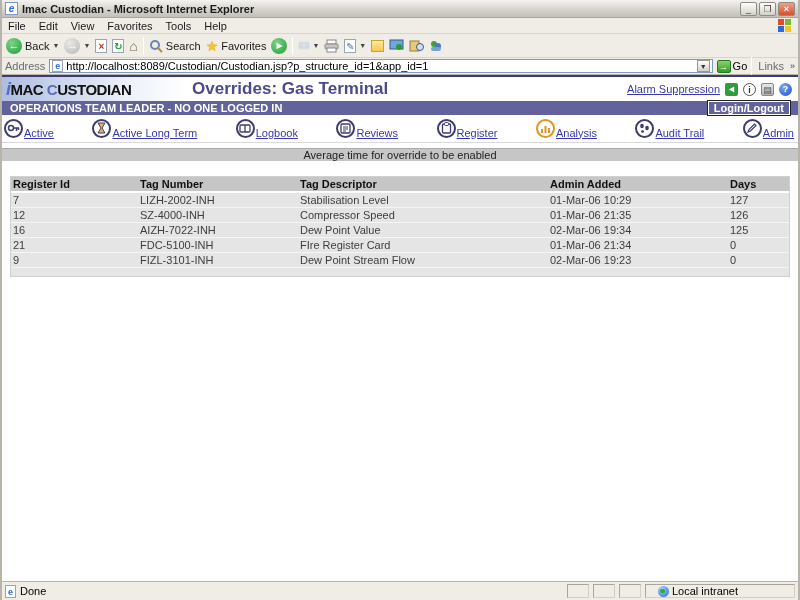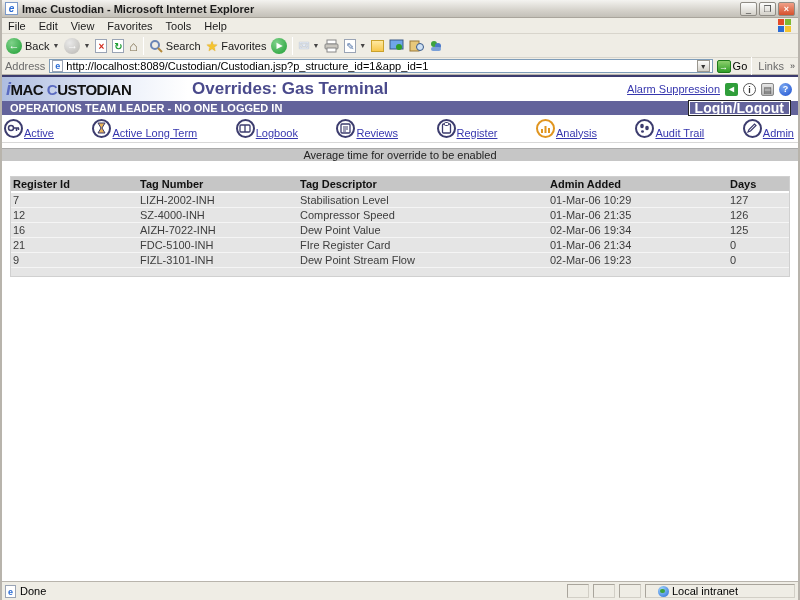--- a/index.html
+++ b/index.html
@@ -62,21 +62,21 @@
   .pagetitle{position:absolute;left:190px;top:2px;font-size:17px;font-weight:bold;color:#4a4a8c;}
   .headright{margin-left:auto;display:flex;align-items:center;gap:5px;padding-right:6px;}
   .alink{color:#3737ae;text-decoration:underline;font-size:11px;}
   .hicon{width:13px;height:13px;font-size:9px;line-height:12px;text-align:center;border-radius:50%;color:#fff;}
   .hicon.back{background:#2f9e3a;border-radius:2px;font-weight:bold;}
   .hicon.info{background:#fff;border:1px solid #555;color:#333;font-weight:bold;}
   .hicon.printer{background:linear-gradient(#e8e8e8,#b5b5b5);border:1px solid #888;border-radius:2px;color:#555;}
   .hicon.help{background:radial-gradient(circle at 35% 30%,#7aa8f0,#1c4fd0);font-weight:bold;}
   .purplebar{height:14px;background:#63639b;display:flex;align-items:center;padding:0 8px;}
   .purplebar .ptext{color:#fff;font-weight:bold;font-size:11px;}
-  .loginbtn{margin-left:auto;background:#63639b;color:#fff;font-weight:bold;font-size:14px;
+  .loginbtn{margin-left:auto;background:#63639b;color:#fff;font-weight:bold;font-size:11px;
     border:1px solid #fff;outline:1px solid #222;padding:0 5px;line-height:12px;}
   .navrow{height:28px;display:flex;align-items:center;justify-content:space-between;padding:0 4px 0 2px;
     border-bottom:1px solid #d8d8d8;}
   .navitem{display:flex;align-items:flex-start;gap:1px;}
   .navcirc{width:19px;height:19px;border:2px solid #3c3c6e;border-radius:50%;background:#fff;
     display:flex;align-items:center;justify-content:center;}
   .navcirc.orange{border-color:#e09520;}
   .navlabel{color:#3737ae;text-decoration:underline;font-size:11px;margin-top:8px;}
   .graybar{height:14px;background:#c6c6c6;border-top:1px solid #aaa;border-bottom:1px solid #fff;
     text-align:center;color:#222;line-height:13px;margin-top:5px;}

